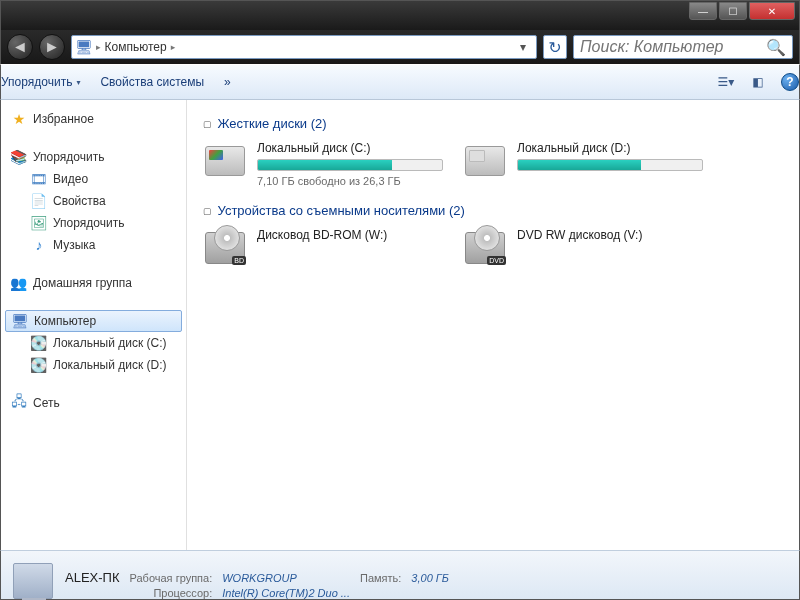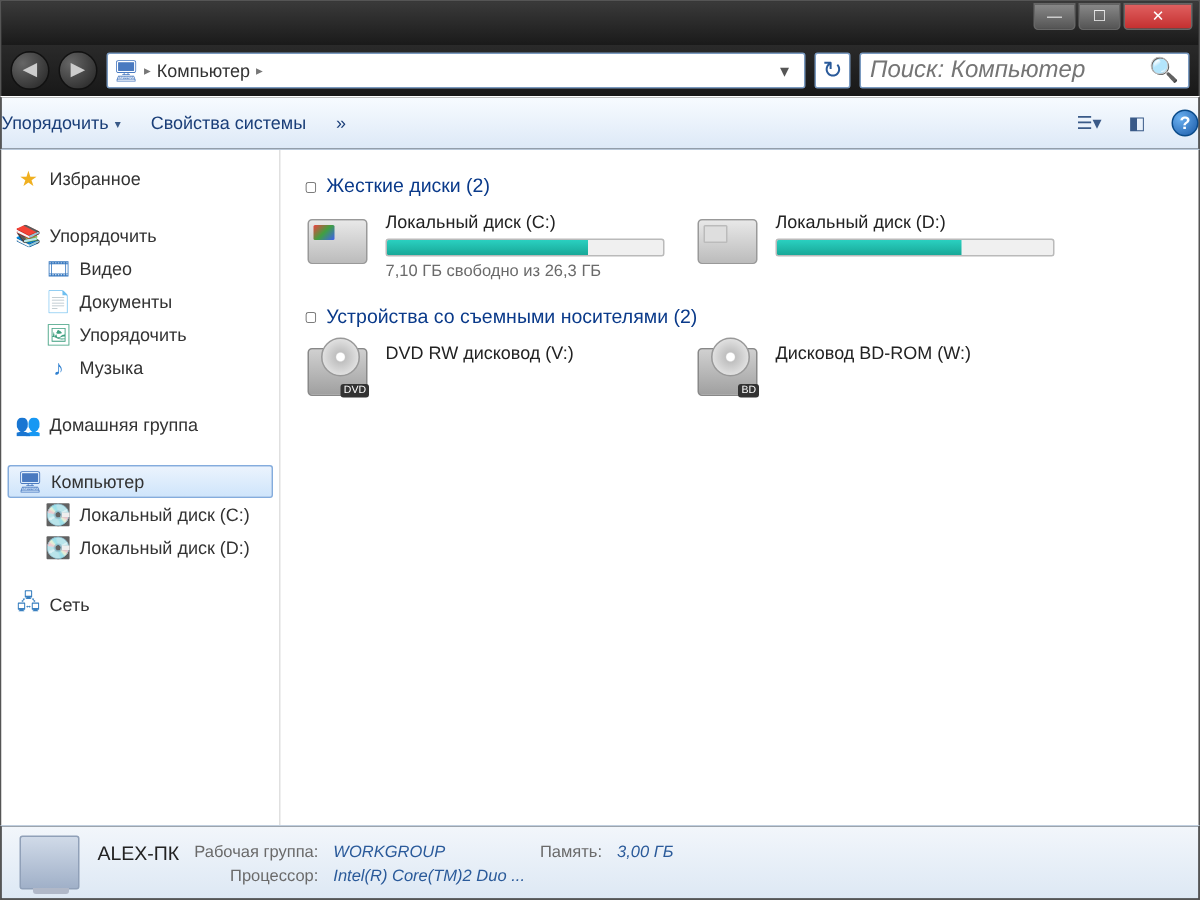--- a/index.html
+++ b/index.html
@@ -63,21 +63,21 @@
 .hdd-icon.d::before { background:#dedede; border:1px solid #bbb;}
 .dvd-icon { width:40px; height:32px; background:linear-gradient(to bottom,#d0d0d0,#a0a0a0); border-radius:3px; position:relative; border:1px solid #888;}
 .dvd-icon::before { content:""; position:absolute; left:8px; top:-8px; width:24px; height:24px; border-radius:50%; background:radial-gradient(circle,#fff 15%,#c0c0c0 20%, #e0e0e0 70%); border:1px solid #999;}
 .dvd-icon .tag { position:absolute; right:-2px; bottom:-2px; background:#333; color:#fff; font-size:7px; padding:1px 2px; border-radius:2px; }
 .drive-info { flex:1; }
 .drive-name { color:#222; margin-bottom:4px; }
 .progress { height:12px; background:#f0f0f0; border:1px solid #bababa; border-radius:2px; overflow:hidden; margin-bottom:4px; }
 .progress-fill { height:100%; background:linear-gradient(to bottom,#2ad0c0,#18a898); }
 .drive-sub { color:#6a6a6a; font-size:11px; }
 
-.statusbar { height:50px; background:linear-gradient(to bottom,#f2f6fb,#dde8f4); border-top:1px solid #c0cede; display:flex; align-items:center; padding:0 12px; gap:12px; font-size:11px; color:#555; border-left:1px solid #555; border-right:1px solid #555; border-bottom:1px solid #555;}
+.statusbar { height:50px; background:linear-gradient(to bottom,#f2f6fb,#dde8f4); border-top:1px solid #c0cede; display:flex; align-items:flex-end; padding:0 12px; gap:12px; font-size:11px; color:#555; border-left:1px solid #555; border-right:1px solid #555; border-bottom:1px solid #555;}
 .sb-comp-icon { width:40px; height:36px; background:linear-gradient(to bottom,#d0dae8,#a0b0c8); border:1px solid #90a0b8; border-radius:2px; position:relative;}
 .sb-comp-icon::after { content:""; position:absolute; left:8px; bottom:-4px; width:24px; height:4px; background:#b0b8c8; border-radius:0 0 2px 2px;}
 .status-grid { display:grid; grid-template-columns: auto auto auto auto auto auto; gap: 2px 10px; align-items:center;}
 .sg-name { color:#222; font-weight:400; font-size:13px; }
 .sg-label { color:#6a6a6a; text-align:right; }
 .sg-val { color:#2a5a9a;font-style:italic; }
 </style>
 </head>
 <body>
 
@@ -136,21 +136,21 @@
         <div class="sb-head">
           <span class="sb-icon lib">📚</span>
           <span>Упорядочить</span>
         </div>
         <div class="sb-item">
             <span class="sb-icon vid">🎞</span>
             <span>Видео</span>
           </div>
         <div class="sb-item">
             <span class="sb-icon doc">📄</span>
-            <span>Документы</span>
+            <span>Свойства</span>
           </div>
         <div class="sb-item">
             <span class="sb-icon img">🖼</span>
             <span>Упорядочить</span>
           </div>
         <div class="sb-item">
             <span class="sb-icon mus">♪</span>
             <span>Музыка</span>
           </div>
       </div>
@@ -214,35 +214,35 @@
       </div>
 
       <div class="section-head">
         <span class="tri">▢</span>
         <span>Устройства со съемными носителями (2)</span>
       </div>
       <div class="drives-row">
         <div class="drive">
           <div class="drive-icon">
               <div class="dvd-icon">
+                <span class="tag">BD</span>
+              </div>
+            </div>
+          <div class="drive-info">
+            <div class="drive-name">Дисковод BD-ROM (W:)</div>
+          </div>
+        </div>
+        <div class="drive">
+          <div class="drive-icon">
+              <div class="dvd-icon">
                 <span class="tag">DVD</span>
               </div>
             </div>
           <div class="drive-info">
             <div class="drive-name">DVD RW дисковод (V:)</div>
-          </div>
-        </div>
-        <div class="drive">
-          <div class="drive-icon">
-              <div class="dvd-icon">
-                <span class="tag">BD</span>
-              </div>
-            </div>
-          <div class="drive-info">
-            <div class="drive-name">Дисковод BD-ROM (W:)</div>
           </div>
         </div>
       </div>
     </div>
   </div>
 
   <div class="statusbar">
     <div class="sb-comp-icon"></div>
     <div class="status-grid">
       <span class="sg-name">ALEX-ПК</span>

